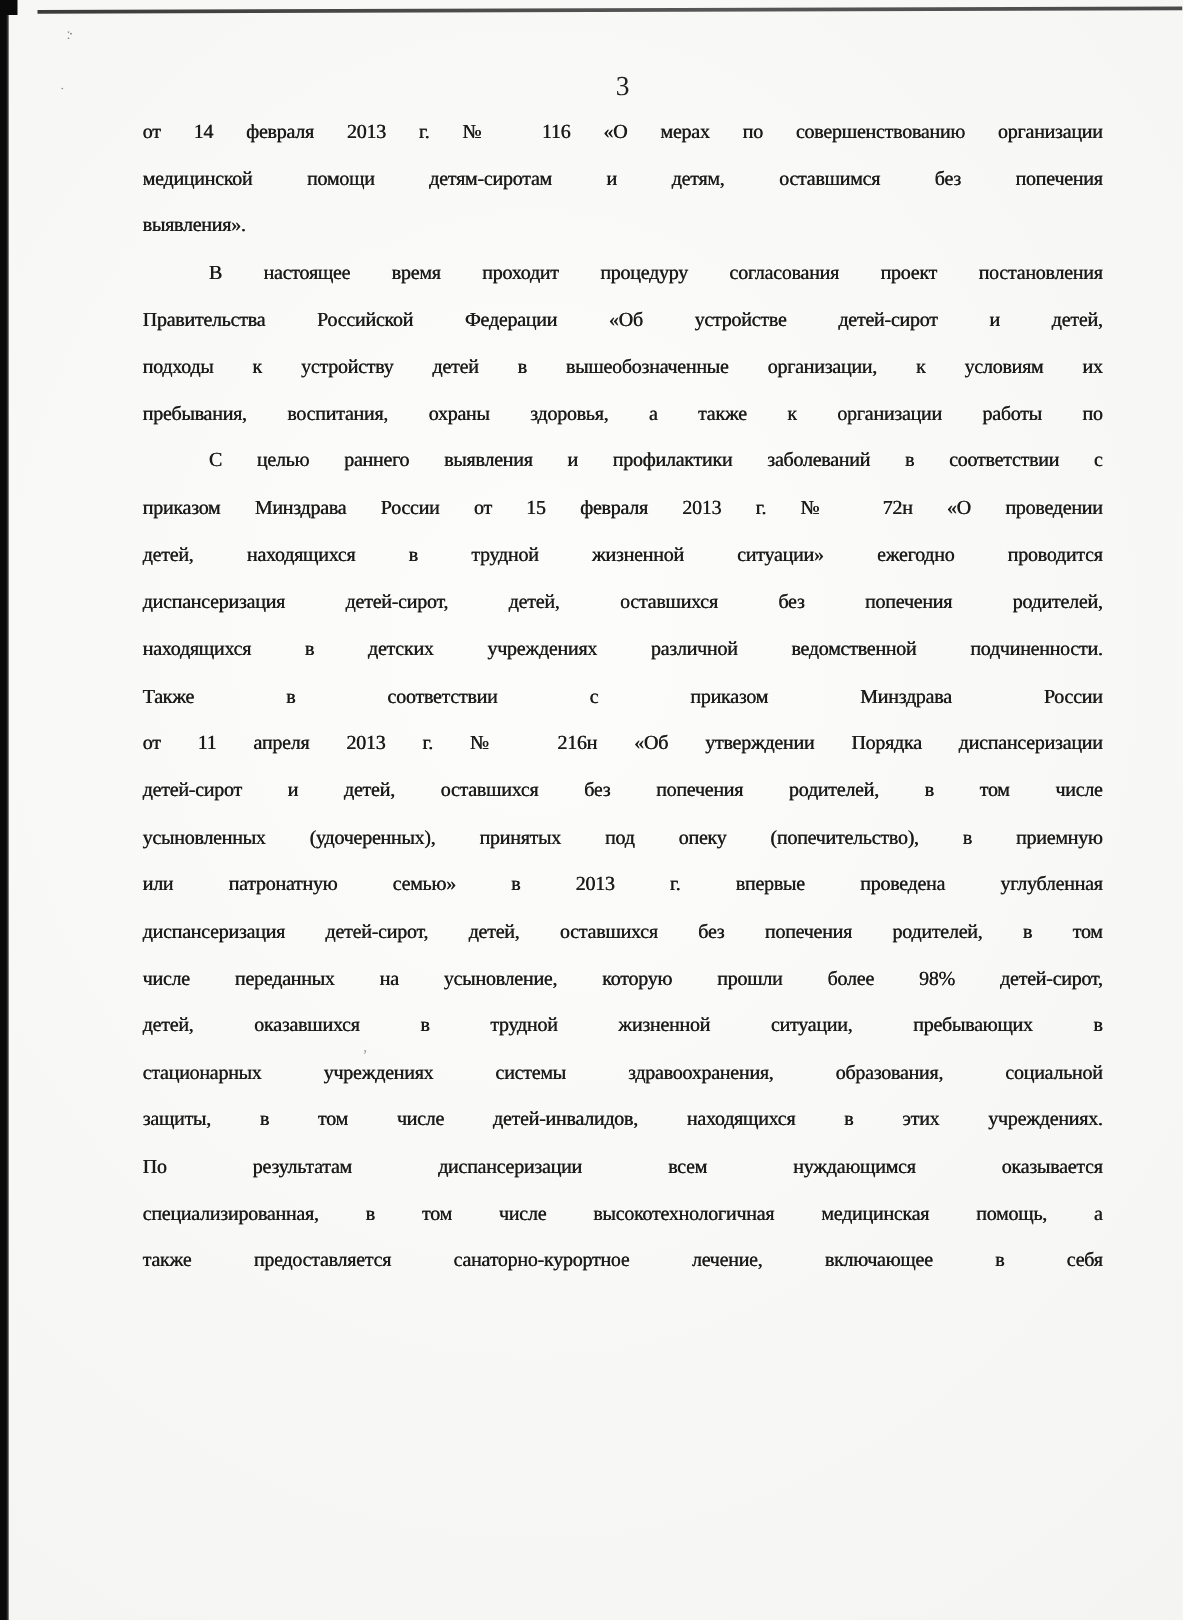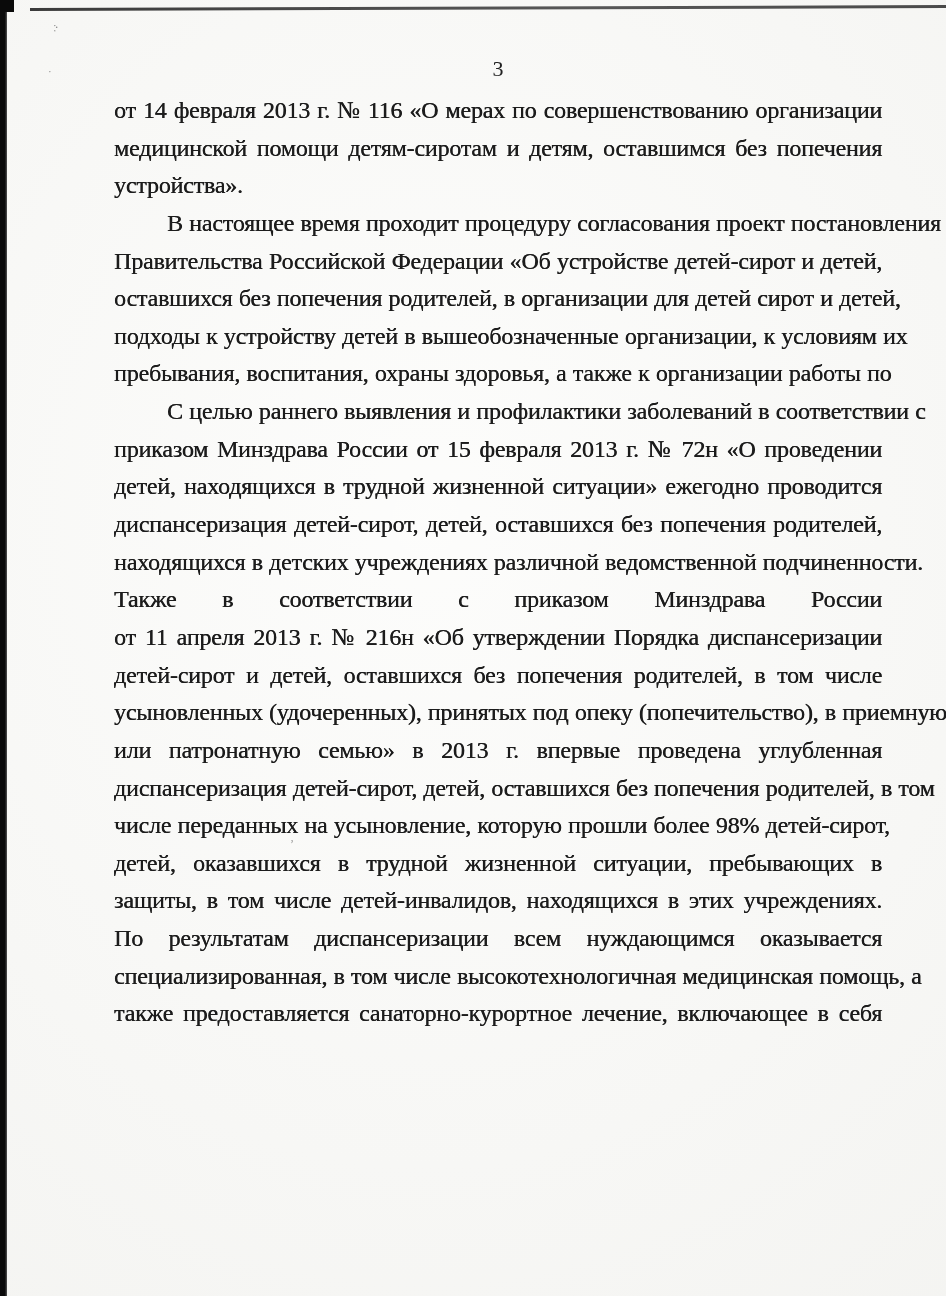--- a/index.html
+++ b/index.html
@@ -55,21 +55,21 @@
   }
   
   .text-block {
     position: absolute;
     left: 114px; top: 97px;
     width: 768px;
   }
   .line {
     width: 100%;
     height: 37.65px;
-    font-size: 24px;
+    font-size: 16px;
     letter-spacing: -0.2px;
     word-spacing: 0.5px;
     text-align: justify;
     text-align-last: justify;
     text-shadow: 0.35px 0 0 currentColor;
     white-space: nowrap;
     overflow: visible;
   }
   .line.no-stretch {
     text-align: left;
@@ -85,36 +85,36 @@
 <div class="top-line"></div>
 <div class="smudge smudge-1">ː·</div>
 <div class="smudge smudge-2">·</div>
 <div class="smudge smudge-3">ʼ</div>
 
 <div class="page-number">3</div>
 
 <div class="text-block">
     <div class="line">от 14 февраля 2013 г. № 116 «О мерах по совершенствованию организации</div>
     <div class="line">медицинской помощи детям-сиротам и детям, оставшимся без попечения</div>
-    <div class="line no-stretch">устройства».</div>
+    <div class="line no-stretch">выявления».</div>
     <div class="line indent">В настоящее время проходит процедуру согласования проект постановления</div>
     <div class="line">Правительства Российской Федерации «Об устройстве детей-сирот и детей,</div>
-    <div class="line">оставшихся без попечения родителей, в организации для детей сирот и детей,</div>
     <div class="line">подходы к устройству детей в вышеобозначенные организации, к условиям их</div>
     <div class="line">пребывания, воспитания, охраны здоровья, а также к организации работы по</div>
     <div class="line indent">С целью раннего выявления и профилактики заболеваний в соответствии с</div>
     <div class="line">приказом Минздрава России от 15 февраля 2013 г. № 72н «О проведении</div>
     <div class="line">детей, находящихся в трудной жизненной ситуации» ежегодно проводится</div>
     <div class="line">диспансеризация детей-сирот, детей, оставшихся без попечения родителей,</div>
     <div class="line">находящихся в детских учреждениях различной ведомственной подчиненности.</div>
     <div class="line">Также в соответствии с приказом Минздрава России</div>
     <div class="line">от 11 апреля 2013 г. № 216н «Об утверждении Порядка диспансеризации</div>
     <div class="line">детей-сирот и детей, оставшихся без попечения родителей, в том числе</div>
     <div class="line">усыновленных (удочеренных), принятых под опеку (попечительство), в приемную</div>
     <div class="line">или патронатную семью» в 2013 г. впервые проведена углубленная</div>
     <div class="line">диспансеризация детей-сирот, детей, оставшихся без попечения родителей, в том</div>
     <div class="line">числе переданных на усыновление, которую прошли более 98% детей-сирот,</div>
     <div class="line">детей, оказавшихся в трудной жизненной ситуации, пребывающих в</div>
+    <div class="line">стационарных учреждениях системы здравоохранения, образования, социальной</div>
     <div class="line">защиты, в том числе детей-инвалидов, находящихся в этих учреждениях.</div>
     <div class="line">По результатам диспансеризации всем нуждающимся оказывается</div>
     <div class="line">специализированная, в том числе высокотехнологичная медицинская помощь, а</div>
     <div class="line">также предоставляется санаторно-курортное лечение, включающее в себя</div>
   </div>
 
 </body></html>

